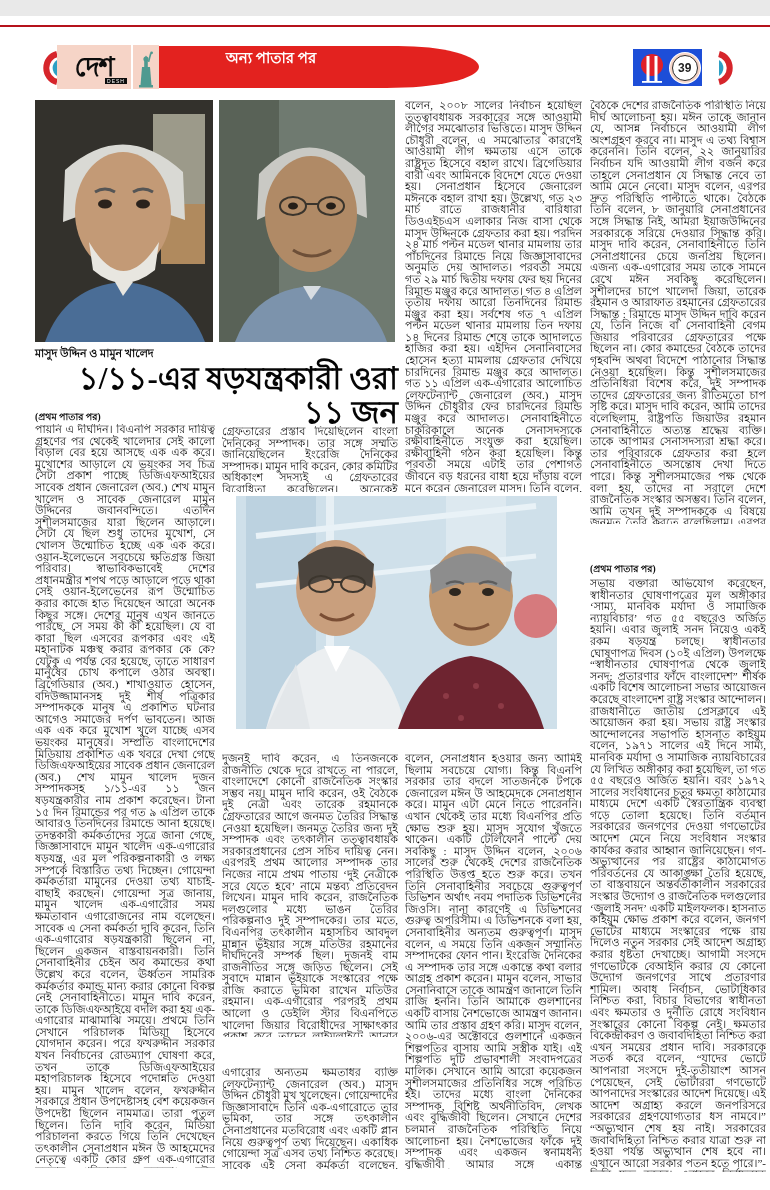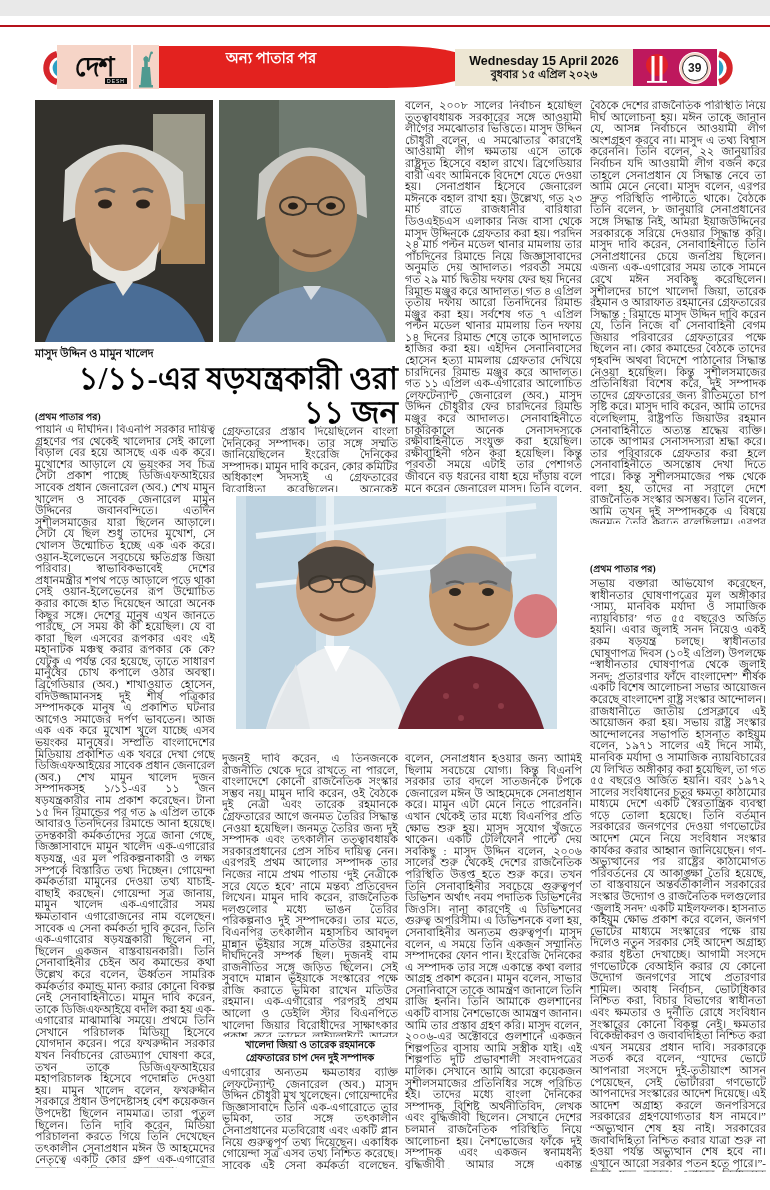--- a/index.html
+++ b/index.html
@@ -12,21 +12,21 @@
   .logo-sub{position:absolute;right:4px;bottom:5px;background:#0c0c0c;color:#fff;font-family:"Liberation Sans",sans-serif;
             font-size:5px;padding:0 2px;letter-spacing:1px;}
   .statue-box{left:133px;top:29px;width:26px;height:44px;background:#f6d4c7;display:flex;align-items:flex-end;justify-content:center;}
   .banner{left:159px;top:30px;width:320px;height:42px;background:#e3221f;
           border-radius:0 48% 55% 0 / 0 95% 95% 0;display:flex;align-items:flex-start;}
   .banner span{width:70%;text-align:center;color:#ffffff;font-weight:bold;font-size:15px;}
   .cream{left:455px;top:33px;width:178px;height:37px;background:#ede6d3;display:flex;flex-direction:column;
          align-items:center;justify-content:center;font-family:"Liberation Sans",sans-serif;}
   .date-en{font-weight:bold;font-size:12.5px;color:#0d0d0d;line-height:1.15;}
   .date-bn{font-weight:bold;font-size:11px;color:#0d0d0d;font-family:"Liberation Serif",serif;line-height:1.15;}
-  .pinkband{left:633px;top:33px;width:84px;height:37px;background:#be185d;display:flex;align-items:center;justify-content:space-evenly;}
+  .pinkband{left:633px;top:33px;width:69px;height:37px;background:#1d4ed8;display:flex;align-items:center;justify-content:space-evenly;}
   .pagenum{width:24px;height:24px;border-radius:50%;background:#fff;border:1.5px solid #2c2c2c;box-shadow:0 0 0 2px #f6d4c7,0 0 0 3px #fff;
            display:flex;align-items:center;justify-content:center;font-family:"Liberation Sans",sans-serif;
            font-weight:bold;font-size:12px;color:#1c1c1c;}
   
   .bn{font-size:11px;line-height:11.6px;text-align:justify;color:#101010;overflow:hidden;}
   .cap{font-weight:bold;font-size:11px;color:#0c0c0c;}
   .h1a{font-weight:bold;font-size:31px;line-height:1.1;text-align:right;color:#050505;}
   .h2a{font-weight:bold;font-size:23px;line-height:1.1;text-align:center;color:#050505;}
   .cont{font-weight:bold;font-size:9.5px;color:#0c0c0c;}
   .subhead{font-weight:bold;font-size:10px;line-height:12.5px;text-align:center;color:#0c0c0c;}
@@ -62,24 +62,20 @@
         <circle cx="14.6" cy="1.8" r="1.4"></circle>
         <rect x="2" y="34" width="14" height="2.5"></rect>
       </g>
     </svg>
   </div>
 
   <div class="abs banner">
     <span>অন্য পাতার পর</span>
   </div>
 
-  <div class="abs cream">
-    <span class="date-en">Wednesday 15 April 2026</span>
-    <span class="date-bn">বুধবার ১৫ এপ্রিল ২০২৬</span>
-  </div>
 
   <div class="abs pinkband">
     <span>
       <svg width="30" height="32" viewBox="0 0 30 32">
         <circle cx="15" cy="13" r="11" fill="#e02028"></circle>
         <rect x="9.5" y="4" width="3" height="26" fill="#ffffff"></rect>
         <rect x="17.5" y="4" width="3" height="26" fill="#ffffff"></rect>
         <rect x="5" y="29" width="20" height="1.8" fill="#ffffff"></rect>
       </svg>
     </span>
@@ -167,21 +163,20 @@
       <circle cx="210" cy="200" r="3" fill="#8d3a46"></circle>
       <circle cx="240" cy="190" r="3" fill="#8d3a46"></circle>
       <circle cx="265" cy="210" r="3" fill="#8d3a46"></circle>
       <circle cx="225" cy="222" r="3" fill="#8d3a46"></circle>
     </svg>
   </div>
 
 
   <div class="abs bn" style="left:222px;top:737px;width:176px;height:284px;">দুজনই দাবি করেন, এ তিনজনকে রাজনীতি থেকে দূরে রাখতে না পারলে, বাংলাদেশে কোনো রাজনৈতিক সংস্কার সম্ভব নয়। মামুন দাবি করেন, ওই বৈঠকে দুই নেত্রী এবং তারেক রহমানকে গ্রেফতারের আগে জনমত তৈরির সিদ্ধান্ত নেওয়া হয়েছিল। জনমত তৈরির জন্য দুই সম্পাদক এবং তৎকালীন তত্ত্বাবধায়ক সরকারপ্রধানের প্রেস সচিব দায়িত্ব নেন। এরপরই প্রথম আলোর সম্পাদক তার নিজের নামে প্রথম পাতায় ‘দুই নেত্রীকে সরে যেতে হবে’ নামে মন্তব্য প্রতিবেদন লিখেন। মামুন দাবি করেন, রাজনৈতিক দলগুলোর মধ্যে ভাঙন তৈরির পরিকল্পনাও দুই সম্পাদকের। তার মতে, বিএনপির তৎকালীন মহাসচিব আবদুল মান্নান ভূঁইয়ার সঙ্গে মতিউর রহমানের দীর্ঘদিনের সম্পর্ক ছিল। দুজনই বাম রাজনীতির সঙ্গে জড়িত ছিলেন। সেই সুবাদে মান্নান ভূঁইয়াকে সংস্কারের পক্ষে রাজি করাতে ভূমিকা রাখেন মতিউর রহমান। এক-এগারোর পরপরই প্রথম আলো ও ডেইলি স্টার বিএনপিতে খালেদা জিয়ার বিরোধীদের সাক্ষাৎকার প্রকাশ করে তাদের লাইমলাইটে আনার চেষ্টা করেন। মামুনের মতে, আওয়ামী লীগের তোফায়েল আহমেদ ও সুরঞ্জিত সেনগুপ্তের সঙ্গেও মঈনের যোগাযোগ করিয়ে দিয়েছেন মতিউর রহমান। পরবর্তী সময় তারাও সংস্কারের পক্ষে অবস্থান নিয়েছিলেন। মামুন দাবি করেন, ব্যবসায়ীদের বিরুদ্ধে ব্যবস্থা নেওয়ার পরিকল্পনা করেছিলেন এ দুই সম্পাদক। তার মতে, মঈন ক্ষমতায় বসায় ব্যবসায়ীদের বিরুদ্ধে অ্যাকশন না নেওয়ার পক্ষে ছিলেন। কিন্তু এই দুই সম্পাদক শিল্পপতি ও ব্যবসায়ীদের তালিকা তৈরি করে মিডিয়ায় আসতেন। দুই সম্পাদকই তৎকালীন দুর্নীতিবাজদের তালিকা তৈরি করেছিলেন বলে মামুন জানিয়েছেন। মামুন বলেন, তত্ত্বাবধায়ক সরকারের প্লান নিয়ে মঈনের সঙ্গে বারী ও আমিনের বিরোধ হয়।</div>
 
-  <div class="abs subhead" style="left:222px;top:1023px;width:176px;height:26px;overflow:hidden;">খালেদা জিয়া ও তারেক রহমানকে গ্রেফতারের চাপ দেন দুই সম্পাদক</div>
 
   <div class="abs bn" style="left:222px;top:1051px;width:176px;height:102px;">এগারোর অন্যতম ক্ষমতাধর ব্যক্তি লেফটেন্যান্ট জেনারেল (অব.) মাসুদ উদ্দিন চৌধুরী মুখ খুলেছেন। গোয়েন্দাদের জিজ্ঞাসাবাদে তিনি এক-এগারোতে তার ভূমিকা, তার সঙ্গে তৎকালীন সেনাপ্রধানের মতবিরোধ এবং একটি প্লান নিয়ে গুরুত্বপূর্ণ তথ্য দিয়েছেন। একাধিক গোয়েন্দা সূত্র এসব তথ্য নিশ্চিত করেছে। সাবেক এই সেনা কর্মকর্তা বলেছেন, সেনাবাহিনী খালেদা জিয়া এবং তারেক রহমানকে গ্রেফতারের পক্ষে ছিল না। কিন্তু সুশীল সমাজের প্রতিনিধিরা বিশেষ করে, দুই সম্পাদক তাদের গ্রেফতারের জন্য রীতিমতো চাপ সৃষ্টি করেছিলেন। তিনি</div>
 
   <div class="abs bn" style="left:405px;top:84px;width:177px;height:392px;">বলেন, ২০০৮ সালের নির্বাচন হয়েছিল তত্ত্বাবধায়ক সরকারের সঙ্গে আওয়ামী লীগের সমঝোতার ভিত্তিতে। মাসুদ উদ্দিন চৌধুরী বলেন, এ সমঝোতার কারণেই আওয়ামী লীগ ক্ষমতায় এসে তাকে রাষ্ট্রদূত হিসেবে বহাল রাখে। ব্রিগেডিয়ার বারী এবং আমিনকে বিদেশে যেতে দেওয়া হয়। সেনাপ্রধান হিসেবে জেনারেল মঈনকে বহাল রাখা হয়। উল্লেখ্য, গত ২৩ মার্চ রাতে রাজধানীর বারিধারা ডিওএইচএস এলাকার নিজ বাসা থেকে মাসুদ উদ্দিনকে গ্রেফতার করা হয়। পরদিন ২৪ মার্চ পল্টন মডেল থানার মামলায় তার পাঁচদিনের রিমান্ডে নিয়ে জিজ্ঞাসাবাদের অনুমতি দেয় আদালত। পরবর্তী সময়ে গত ২৯ মার্চ দ্বিতীয় দফায় ফের ছয় দিনের রিমান্ড মঞ্জুর করে আদালত। গত ৪ এপ্রিল তৃতীয় দফায় আরো তিনদিনের রিমান্ড মঞ্জুর করা হয়। সর্বশেষ গত ৭ এপ্রিল পল্টন মডেল থানার মামলায় তিন দফায় ১৪ দিনের রিমান্ড শেষে তাকে আদালতে হাজির করা হয়। এইদিন সেনানিবাসের হোসেন হত্যা মামলায় গ্রেফতার দেখিয়ে চারদিনের রিমান্ড মঞ্জুর করে আদালত। গত ১১ এপ্রিল এক-এগারোর আলোচিত লেফটেন্যান্ট জেনারেল (অব.) মাসুদ উদ্দিন চৌধুরীর ফের চারদিনের রিমান্ড মঞ্জুর করে আদালত। সেনাবাহিনীতে চাকরিকালে অনেক সেনাসদস্যকে রক্ষীবাহিনীতে সংযুক্ত করা হয়েছিল। রক্ষীবাহিনী গঠন করা হয়েছিল। কিন্তু পরবর্তী সময়ে এটাই তার পেশাগত জীবনে বড় ধরনের বাধা হয়ে দাঁড়ায় বলে মনে করেন জেনারেল মাসুদ। তিনি বলেন, ২০০৫ সালের শেষের মাসে নতুন সেনাপ্রধান নিয়ে আলোচনা শুরু হয়। তিনি</div>
 
   <div class="abs bn" style="left:405px;top:737px;width:177px;height:416px;">বলেন, সেনাপ্রধান হওয়ার জন্য আমিই ছিলাম সবচেয়ে যোগ্য। কিন্তু বিএনপি সরকার তার বদলে সাতজনকে টপকে জেনারেল মঈন উ আহমেদকে সেনাপ্রধান করে। মামুন এটা মেনে নিতে পারেননি। এখান থেকেই তার মধ্যে বিএনপির প্রতি ক্ষোভ শুরু হয়। মাসুদ সুযোগ খুঁজতে থাকেন। একটি টেলিফোন পাল্টে দেয় সবকিছু : মাসুদ উদ্দিন বলেন, ২০০৬ সালের শুরু থেকেই দেশের রাজনৈতিক পরিস্থিতি উত্তপ্ত হতে শুরু করে। তখন তিনি সেনাবাহিনীর সবচেয়ে গুরুত্বপূর্ণ ডিভিশন অর্থাৎ নবম পদাতিক ডিভিশনের জিওসি। নানা কারণেই এ ডিভিশনের গুরুত্ব অপরিসীম। এ ডিভিশনকে বলা হয়, সেনাবাহিনীর অন্যতম গুরুত্বপূর্ণ। মাসুদ বলেন, এ সময়ে তিনি একজন সম্মানিত সম্পাদকের ফোন পান। ইংরেজি দৈনিকের এ সম্পাদক তার সঙ্গে একান্তে কথা বলার আগ্রহ প্রকাশ করেন। মামুন বলেন, সাভার সেনানিবাসে তাকে আমন্ত্রণ জানালে তিনি রাজি হননি। তিনি আমাকে গুলশানের একটি বাসায় নৈশভোজে আমন্ত্রণ জানান। আমি তার প্রস্তাব গ্রহণ করি। মাসুদ বলেন, ২০০৬-এর অক্টোবরে গুলশানে একজন শিল্পপতির বাসায় আমি সস্ত্রীক যাই। এই শিল্পপতি দুটি প্রভাবশালী সংবাদপত্রের মালিক। সেখানে আমি আরো কয়েকজন সুশীলসমাজের প্রতিনিধির সঙ্গে পরিচিত হই। তাদের মধ্যে বাংলা দৈনিকের সম্পাদক, বিশিষ্ট অর্থনীতিবিদ, লেখক এবং বুদ্ধিজীবী ছিলেন। সেখানে দেশের চলমান রাজনৈতিক পরিস্থিতি নিয়ে আলোচনা হয়। নৈশভোজের ফাঁকে দুই সম্পাদক এবং একজন স্বনামধন্য বুদ্ধিজীবী আমার সঙ্গে একান্ত আলাপচারিতায় অংশ নেন। মাসুদ দাবি করেন, এ আলোচনায় রাজনৈতিক সংকটে সেনাবাহিনীর ভূমিকা নিয়ে আলোচনা করা হয়। জেনারেল মাসুদ গোয়েন্দাদের কাছে দাবি করেছেন, আমি তিনজনকেই বলি সেনাবাহিনী চলে চেইন অব কমান্ডে, তাই এ বিষয়ে সেনাপ্রধানের সঙ্গে তাদের আলোচনা করা উচিত। তারা মাসুদকে জানান, সেনাপ্রধানের সঙ্গে তাদের কথা হয়েছে। তিনি আপনার ভূমিকা নিয়ে নিশ্চিত নন। মাসুদ বলেন, এ সময় আমি বলি সেনাপ্রধান সেনাবাহিনী এবং দেশের স্বার্থে যে সিদ্ধান্ত নেবে আমি তা পালন করবো। সেনাপ্রধানের ফোন : রিমান্ডে জিজ্ঞাসাবাদে মাসুদ উদ্দিন চৌধুরী বলেছেন, ওই নৈশভোজের একদিন পরই সেনাপ্রধান আমাকে ফোন করেন এবং জরুরি বৈঠকের জন্য সেনাসদরে আসতে বলেন। মাসুদ বলেন, মঈন তার ভালো বন্ধু হলেও সেনাপ্রধান হওয়ার পর তার সঙ্গে দূরত্ব তৈরি হয়েছিল। তবে সেনা সদরের বৈঠকে তাদের দূরত্ব কমে যায়। ওই</div>
 
   <div class="abs bn" style="left:590px;top:84px;width:176px;height:424px;">বৈঠকে দেশের রাজনৈতিক পরিস্থিতি নিয়ে দীর্ঘ আলোচনা হয়। মঈন তাকে জানান যে, আসন্ন নির্বাচনে আওয়ামী লীগ অংশগ্রহণ করবে না। মাসুদ এ তথ্য বিশ্বাস করেননি। তিনি বলেন, ২২ জানুয়ারির নির্বাচন যদি আওয়ামী লীগ বর্জন করে তাহলে সেনাপ্রধান যে সিদ্ধান্ত নেবে তা আমি মেনে নেবো। মাসুদ বলেন, এরপর দ্রুত পরিস্থিতি পাল্টাতে থাকে। বৈঠকে তিনি বলেন, ৮ জানুয়ারি সেনাপ্রধানের সঙ্গে সিদ্ধান্ত নিই, আমরা ইয়াজউদ্দিনের সরকারকে সরিয়ে দেওয়ার সিদ্ধান্ত করি। মাসুদ দাবি করেন, সেনাবাহিনীতে তিনি সেনাপ্রধানের চেয়ে জনপ্রিয় ছিলেন। এজন্য এক-এগারোর সময় তাকে সামনে রেখে মঈন সবকিছু করেছিলেন। সুশীলদের চাপে খালেদা জিয়া, তারেক রহমান ও আরাফাত রহমানের গ্রেফতারের সিদ্ধান্ত : রিমান্ডে মাসুদ উদ্দিন দাবি করেন যে, তিনি নিজে বা সেনাবাহিনী বেগম জিয়ার পরিবারের গ্রেফতারের পক্ষে ছিলেন না। কোর কমান্ডের বৈঠকে তাদের গৃহবন্দি অথবা বিদেশে পাঠানোর সিদ্ধান্ত নেওয়া হয়েছিল। কিন্তু সুশীলসমাজের প্রতিনিধিরা বিশেষ করে, দুই সম্পাদক তাদের গ্রেফতারের জন্য রীতিমতো চাপ সৃষ্টি করে। মাসুদ দাবি করেন, আমি তাদের বলেছিলাম, রাষ্ট্রপতি জিয়াউর রহমান সেনাবাহিনীতে অত্যন্ত শ্রদ্ধেয় ব্যক্তি। তাকে আপামর সেনাসদস্যরা শ্রদ্ধা করে। তার পরিবারকে গ্রেফতার করা হলে সেনাবাহিনীতে অসন্তোষ দেখা দিতে পারে। কিন্তু সুশীলসমাজের পক্ষ থেকে বলা হয়, তাদের না সরালে দেশে রাজনৈতিক সংস্কার অসম্ভব। তিনি বলেন, আমি তখন দুই সম্পাদককে এ বিষয়ে জনমত তৈরি করতে বলেছিলাম। এরপর দুই নেত্রীর বিরুদ্ধে দুটি পত্রিকায় একাধিক সংবাদ প্রকাশ করে। মঈনের সঙ্গে আবার বিরোধ : রিমান্ডে জিজ্ঞাসাবাদে মাসুদ বলেছেন, রাজনৈতিক দল গঠন নিয়ে সেনাপ্রধানের সঙ্গে তার মতবিরোধ দেখা দেয়। এক-এগারোর মাঝামাঝি মঈন এরশাদের মতো রাজনৈতিক দল গঠন করে ক্ষমতা দখল করার অভিপ্রায় ব্যক্ত করেন। এজন্য তিনি ফেরদৌস আহমদ কোরেশীর নেতৃত্বে একটি কিংস পার্টি গঠন করেন। মাসুদ গোয়েন্দাদের বলেছেন, প্রথমেই আমি রাজনৈতিক দল গঠনের পক্ষে ছিলাম না। এর পরই তিনি নিজেকে গুটিয়ে নেন বলে জানান। আওয়ামী লীগের সঙ্গে সমঝোতা : রিমান্ডে জিজ্ঞাসাবাদে মাসুদ উদ্দিন দাবি করেছেন, ২০০৭ সালের আগস্ট পর্যন্ত তিনি এক-এগারোর সরকারের গুরুত্বপূর্ণ ব্যক্তি ছিলেন। এরপর তিনি নিজেকে গুটিয়ে নিয়েছিলেন বলে দাবি করেন। এরপর তিনি রাষ্ট্রদূত হিসেবে নিয়োগ পান।</div>
 
   <div class="abs cont" style="left:590px;top:546px;width:176px;">(প্রথম পাতার পর)</div>

